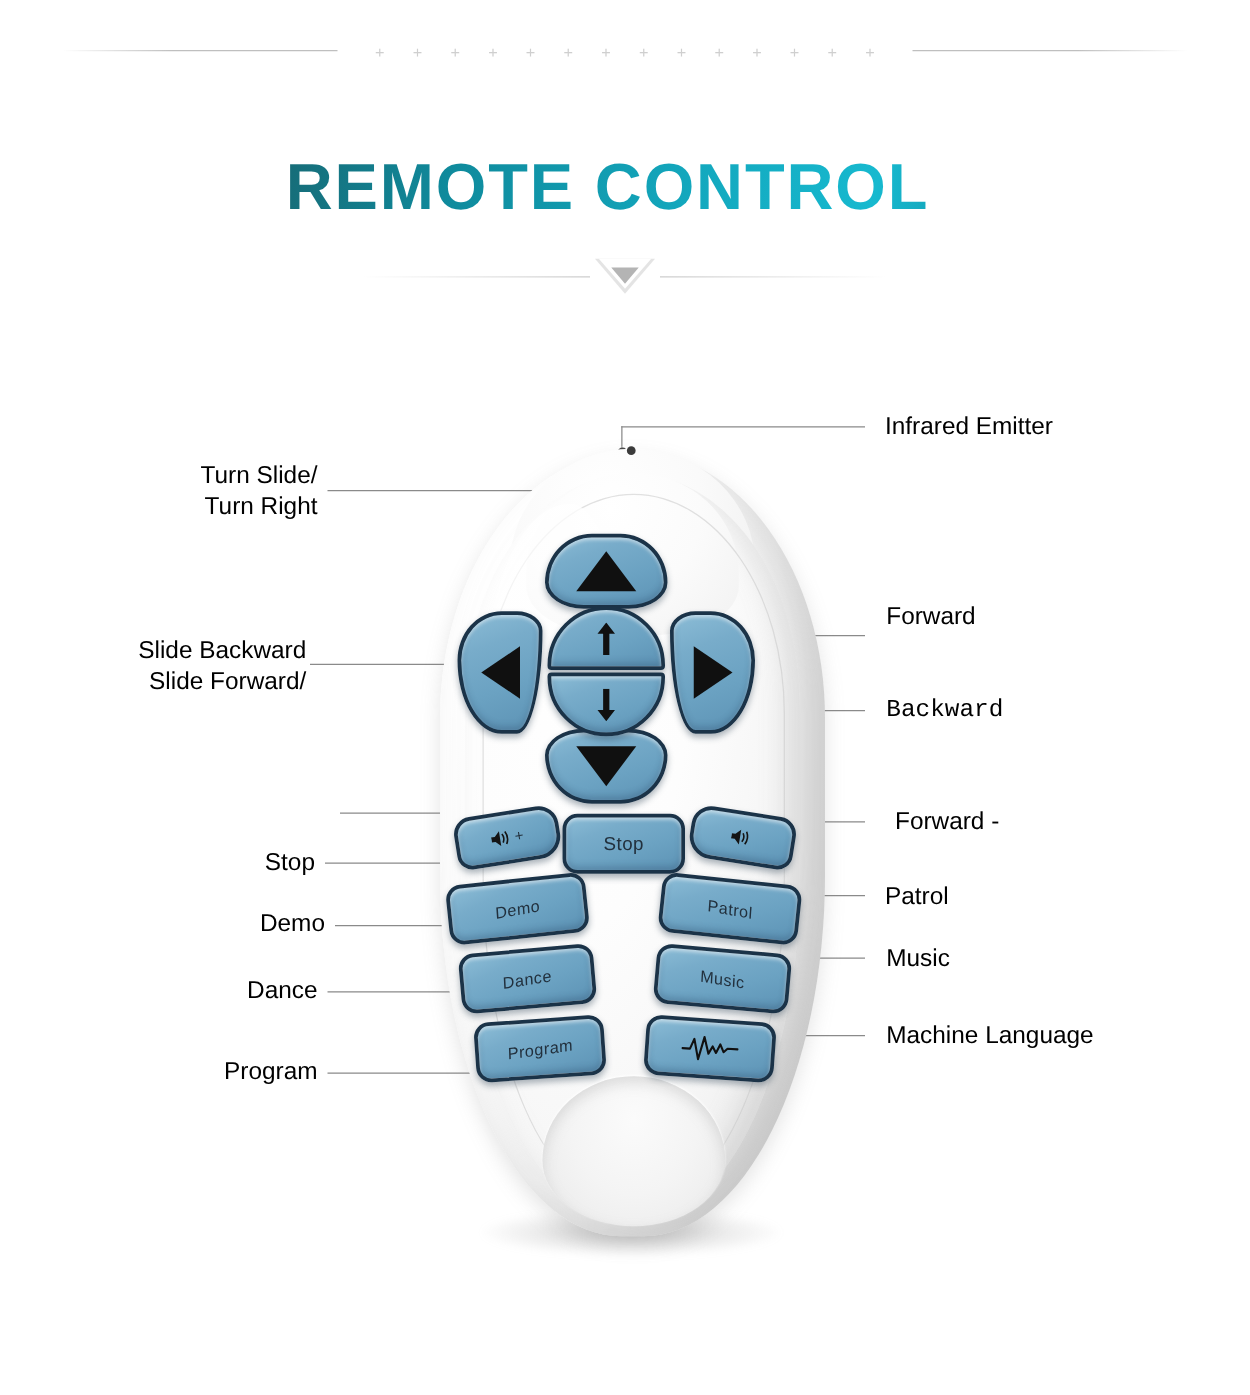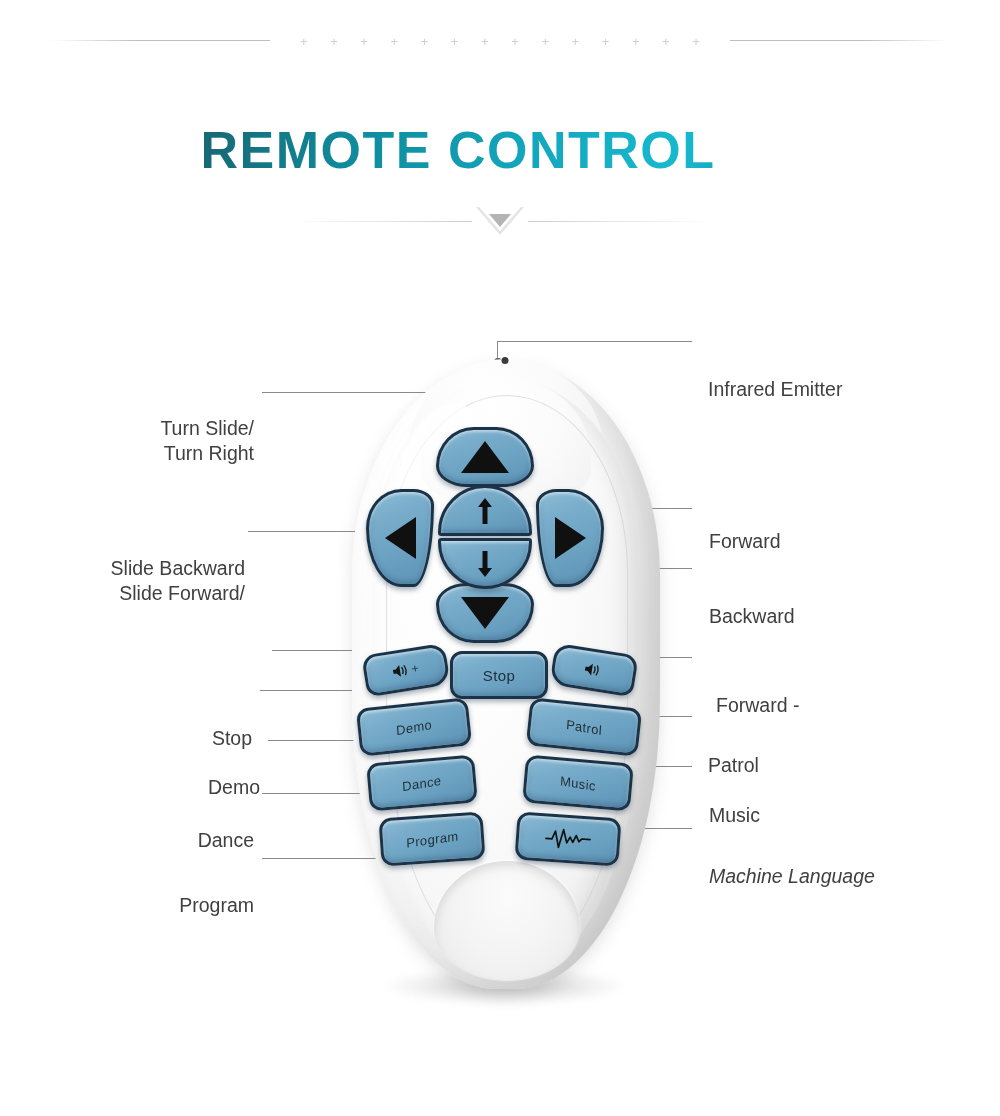--- a/index.html
+++ b/index.html
@@ -24,40 +24,40 @@
     display:flex;justify-content:space-between;align-items:center;}
   .topdeco .plusrow span{color:#cfcfcf;font-size:13px;line-height:1;}
 
   
   .title{
     position:absolute;left:0;top:120px;width:916px;text-align:center;
     font-size:52px;font-weight:bold;letter-spacing:1.5px;
     font-family:"Liberation Sans","DejaVu Sans",sans-serif;
     background:linear-gradient(100deg,#1d4a4f 0%,#1b5b63 16%,#0f8a9c 38%,#13a7bd 58%,#17b9cf 74%,#0e7f93 92%,#135e6a 100%);
     -webkit-background-clip:text;background-clip:text;
-    -webkit-text-fill-color:transparent;color:#147c8e;
+    -webkit-text-fill-color:transparent;color:#147c8e;padding-left:28px;
   }
 
   
   .divider{position:absolute;left:290px;top:205px;width:420px;height:40px;}
   .divider .dl{position:absolute;top:16px;height:1px;}
   .divider .dl.a{left:0;width:182px;background:linear-gradient(to right,#ffffff,#e3e3e3 55%,#cccccc);}
   .divider .dl.b{right:0;width:182px;background:linear-gradient(to left,#ffffff,#e3e3e3 55%,#cccccc);}
   .divider .tri-out{position:absolute;left:186px;top:2px;width:0;height:0;
     border-left:24px solid transparent;border-right:24px solid transparent;
     border-top:28px solid #e4e4e4;}
   .divider .tri-out:after{content:"";position:absolute;left:-21px;top:-28px;width:0;height:0;
     border-left:21px solid transparent;border-right:21px solid transparent;
     border-top:24px solid #ffffff;}
   .divider .tri-in{position:absolute;left:199px;top:9px;width:0;height:0;
     border-left:11px solid transparent;border-right:11px solid transparent;
     border-top:13px solid #b4b4b4;z-index:3;}
 
   
-  .lbl{position:absolute;color:#404040;font-size:19.5px;line-height:25px;white-space:nowrap;margin-top:48px;}
+  .lbl{position:absolute;color:#000000;font-size:19.5px;line-height:25px;white-space:nowrap;}
   .lbl.r{text-align:left;}
   .lbl.l{text-align:right;}
 
   
   .ldr{position:absolute;background:#8a8a8a;}
   .ldr.h{height:1px;}
   .ldr.v{width:1px;}
   .dot{position:absolute;width:7px;height:7px;border-radius:50%;
     background:#7d7d7d;box-shadow:0 0 0 1px rgba(255,255,255,.35);}
   .dot.big{width:8px;height:8px;background:#4a4a4a;}
@@ -251,25 +251,25 @@
   <div class="ldr h" style="left:262px;top:793px;width:196px;"></div>
   <div class="ldr v" style="left:457px;top:760px;height:33px;"></div>
   <div class="dot" style="left:433px;top:757px;"></div>
 
   <div class="ldr h" style="left:262px;top:858px;width:209px;"></div>
   <div class="ldr v" style="left:470px;top:828px;height:30px;"></div>
   <div class="dot" style="left:452px;top:825px;"></div>
 
   <div class="lbl r" style="left:708px;top:329px;">Infrared Emitter</div>
   <div class="lbl r" style="left:709px;top:481px;">Forward</div>
-  <div class="lbl r" style="left:709px;top:556px;">Backward</div>
+  <div class="lbl r" style="left:709px;top:556px;font-family:Liberation Mono, monospace;">Backward</div>
   <div class="lbl r" style="left:716px;top:645px;">Forward -</div>
   <div class="lbl r" style="left:708px;top:705px;">Patrol</div>
   <div class="lbl r" style="left:709px;top:755px;">Music</div>
-  <div class="lbl r" style="left:709px;top:816px;font-style:italic;">Machine Language</div>
+  <div class="lbl r" style="left:709px;top:816px;">Machine Language</div>
 
   <div class="lbl l" style="left:0;top:368px;width:254px;">
     <div>Turn Slide/</div>
     <div>Turn Right</div>
   </div>
   <div class="lbl l" style="left:0;top:508px;width:245px;">
     <div>Slide Backward</div>
     <div>Slide Forward/</div>
   </div>
   <div class="lbl l" style="left:0;top:678px;width:252px;">Stop</div>

